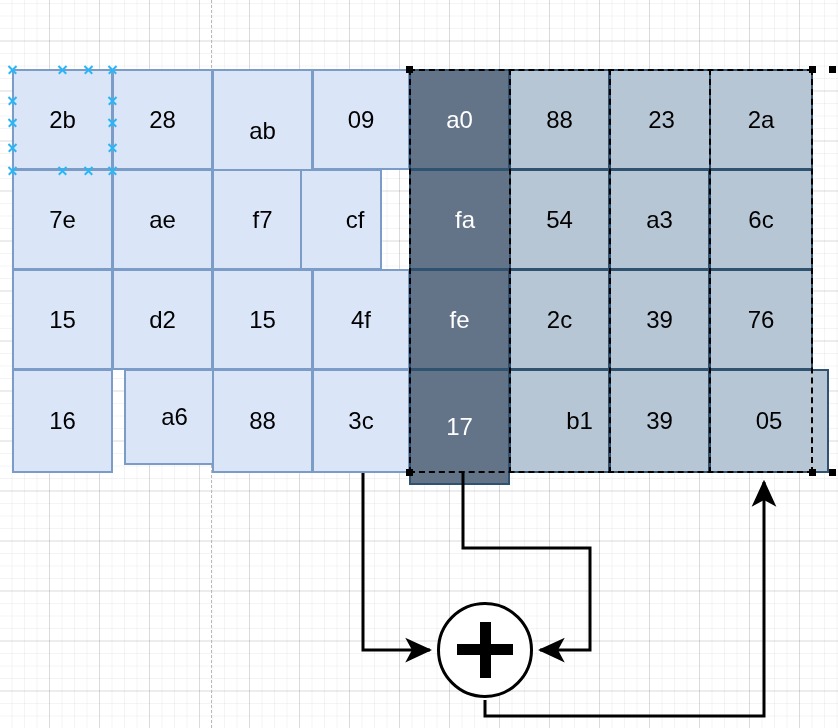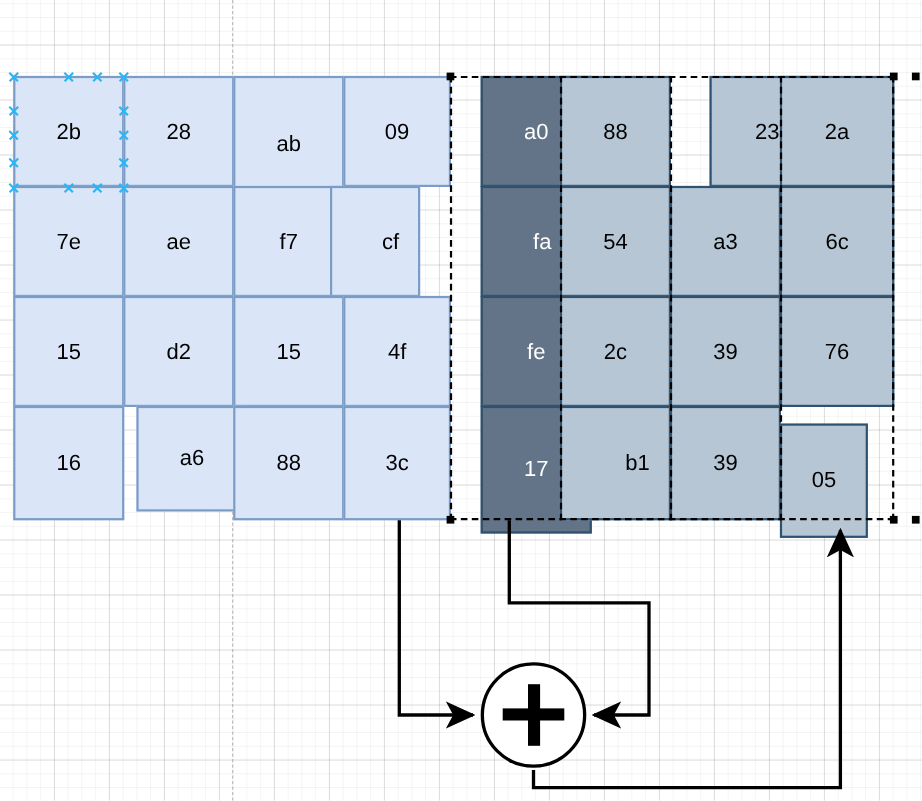--- a/index.html
+++ b/index.html
@@ -56,33 +56,32 @@
     position: absolute;
     left: 12px;
     top: 69px;
   }
   .cell {
     position: absolute;
     box-sizing: border-box;
     display: flex;
     align-items: center;
     justify-content: center;
-    font-size: 20px;
+    font-size: 24px;
     line-height: 1;
   }
   .cell.light {
     background: #dae6f8;
     border: 2px solid #7a9cc6;
     color: #000000;
   }
   .cell.dark {
     background: #647488;
     border: 2px solid #2f5270;
     color: #ffffff;
-    margin-left: 28px;
   }
   .cell.mid {
     background: #b7c6d4;
     border: 2px solid #2f5270;
     color: #000000;
   }
 
   
   .selection-box {
     position: absolute;
@@ -173,21 +172,21 @@
 
 
   <div class="matrix">
 
     <div class="cell light" style="left:0px;top:0px;width:101px;height:101px;">2b</div>
     <div class="cell light" style="left:100px;top:0px;width:101px;height:101px;">28</div>
     <div class="cell light" style="left:200px;top:0px;width:101px;height:123px;">ab</div>
     <div class="cell light" style="left:300px;top:0px;width:98px;height:101px;">09</div>
     <div class="cell dark" style="left:397px;top:0px;width:101px;height:101px;">a0</div>
     <div class="cell mid" style="left:497px;top:0px;width:101px;height:101px;">88</div>
-    <div class="cell mid" style="left:597px;top:0px;width:105px;height:101px;margin-left:36px;">23</div>
+    <div class="cell mid" style="left:597px;top:0px;width:105px;height:101px;">23</div>
     <div class="cell mid" style="left:697px;top:0px;width:104px;height:101px;">2a</div>
 
     <div class="cell light" style="left:0px;top:100px;width:101px;height:101px;">7e</div>
     <div class="cell light" style="left:100px;top:100px;width:101px;height:101px;">ae</div>
     <div class="cell light" style="left:200px;top:100px;width:101px;height:101px;">f7</div>
     <div class="cell light" style="left:288px;top:100px;width:82px;height:101px;padding-left:28px;">cf</div>
     <div class="cell dark" style="left:397px;top:100px;width:112px;height:101px;">fa</div>
     <div class="cell mid" style="left:497px;top:100px;width:101px;height:101px;">54</div>
     <div class="cell mid" style="left:597px;top:100px;width:101px;height:101px;">a3</div>
     <div class="cell mid" style="left:697px;top:100px;width:104px;height:101px;">6c</div>
@@ -201,21 +200,21 @@
     <div class="cell mid" style="left:597px;top:200px;width:101px;height:101px;">39</div>
     <div class="cell mid" style="left:697px;top:200px;width:104px;height:101px;">76</div>
 
     <div class="cell light" style="left:0px;top:300px;width:101px;height:104px;">16</div>
     <div class="cell light" style="left:112px;top:300px;width:101px;height:96px;">a6</div>
     <div class="cell light" style="left:200px;top:300px;width:101px;height:104px;">88</div>
     <div class="cell light" style="left:300px;top:300px;width:98px;height:104px;">3c</div>
     <div class="cell dark" style="left:397px;top:300px;width:101px;height:116px;">17</div>
     <div class="cell mid" style="left:497px;top:300px;width:101px;height:104px;padding-left:40px;">b1</div>
     <div class="cell mid" style="left:597px;top:300px;width:101px;height:104px;">39</div>
-    <div class="cell mid" style="left:697px;top:316px;width:80px;height:104px;">05</div>
+    <div class="cell mid" style="left:697px;top:300px;width:120px;height:104px;">05</div>
   </div>
 
   <div class="selection-box" style="left:409px;top:69px;width:404px;height:404px;"></div>
   <div class="sel-divider" style="left:509px;top:69px;height:404px;"></div>
   <div class="sel-divider" style="left:609px;top:69px;height:404px;"></div>
   <div class="sel-divider" style="left:709px;top:69px;height:404px;"></div>
   <div class="sel-handle" style="left:406px;top:66px;"></div>
   <div class="sel-handle" style="left:809px;top:66px;"></div>
   <div class="sel-handle" style="left:406px;top:469px;"></div>
   <div class="sel-handle" style="left:809px;top:469px;"></div>

